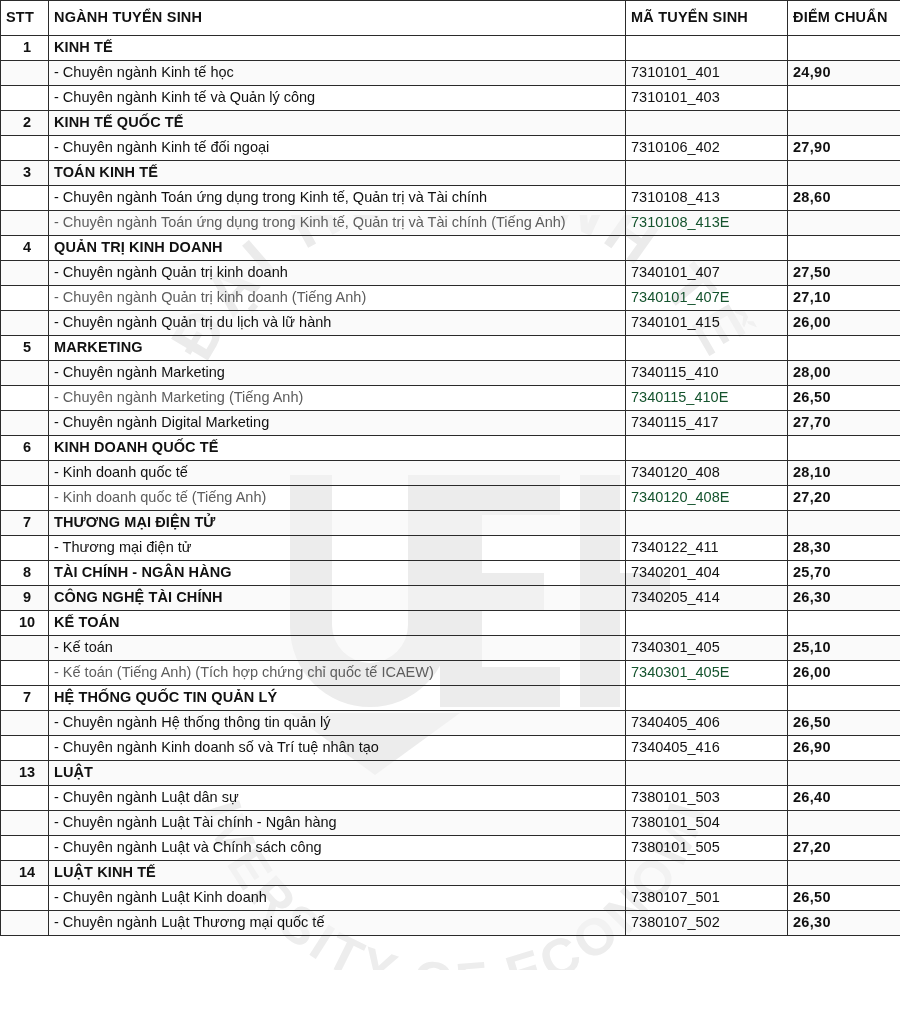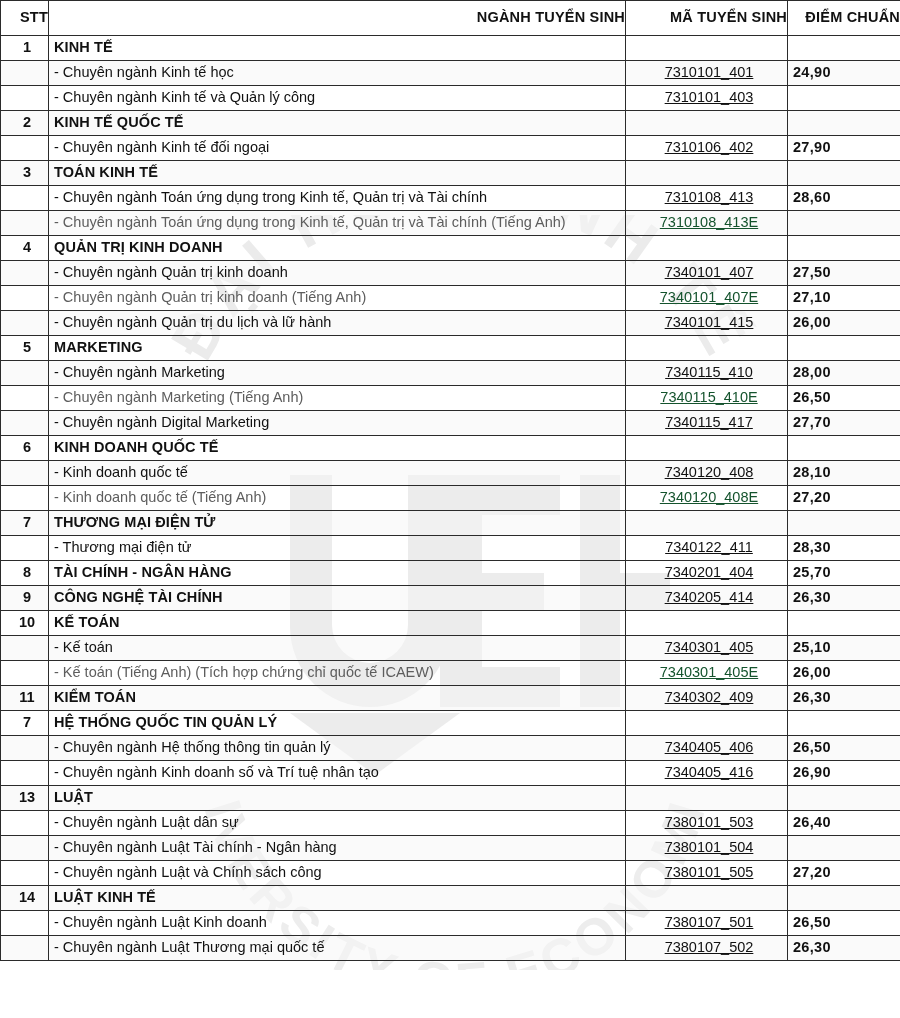--- a/index.html
+++ b/index.html
@@ -59,21 +59,21 @@
   col.c-stt   { width: 48px; }
   col.c-name  { width: 577px; }
   col.c-code  { width: 162px; }
   col.c-score { width: 113px; }
 
   
   thead th {
     background: #2f2f2f;
     color: #ffffff;
     font-weight: bold;
-    text-align: right;
+    text-align: left;
     height: 34px;
     letter-spacing: 0.2px;
     padding: 0;
     border-color: #2f2f2f;
     border-bottom: 1px solid #111;
   }
   th.h-stt   { font-size: 13.5px; }
   th.h-name  { font-size: 15.5px; }
   th.h-code  { font-size: 14.5px; }
   th.h-score { font-size: 13.5px; }
@@ -92,23 +92,22 @@
     letter-spacing: 0.1px;
   }
   td.name-sub {
     font-weight: normal;
     font-size: 14.5px;
     margin-top: 12px;
   }
   td.name-sub.muted { color: #5d5d5d; }
   td.code {
     font-size: 14.5px;
-    text-align: center;
+    text-align: left;
     padding-left: 6px;
-    text-decoration: underline;
   }
   td.code.muted { color: #14532d; }
   td.score {
     font-weight: bold;
     font-size: 15px;
     padding: 0;
     letter-spacing: 0.3px;
   }
 
   
@@ -319,26 +318,20 @@
           <td class="name-sub">- Kế toán</td>
           <td class="code">7340301_405</td>
           <td class="score">25,10</td>
         </tr>
         <tr>
           <td class="stt"></td>
           <td class="name-sub muted">- Kế toán (Tiếng Anh) (Tích hợp chứng chỉ quốc tế ICAEW)</td>
           <td class="code muted">7340301_405E</td>
           <td class="score">26,00</td>
         </tr>
-        <tr class="tint">
-          <td class="stt">11</td>
-          <td class="name-major">KIỂM TOÁN</td>
-          <td class="code">7340302_409</td>
-          <td class="score">26,30</td>
-        </tr>
         <tr>
           <td class="stt">7</td>
           <td class="name-major">HỆ THỐNG QUỐC TIN QUẢN LÝ</td>
           <td class="code"></td>
           <td class="score"></td>
         </tr>
         <tr class="tint">
           <td class="stt"></td>
           <td class="name-sub">- Chuyên ngành Hệ thống thông tin quản lý</td>
           <td class="code">7340405_406</td>

